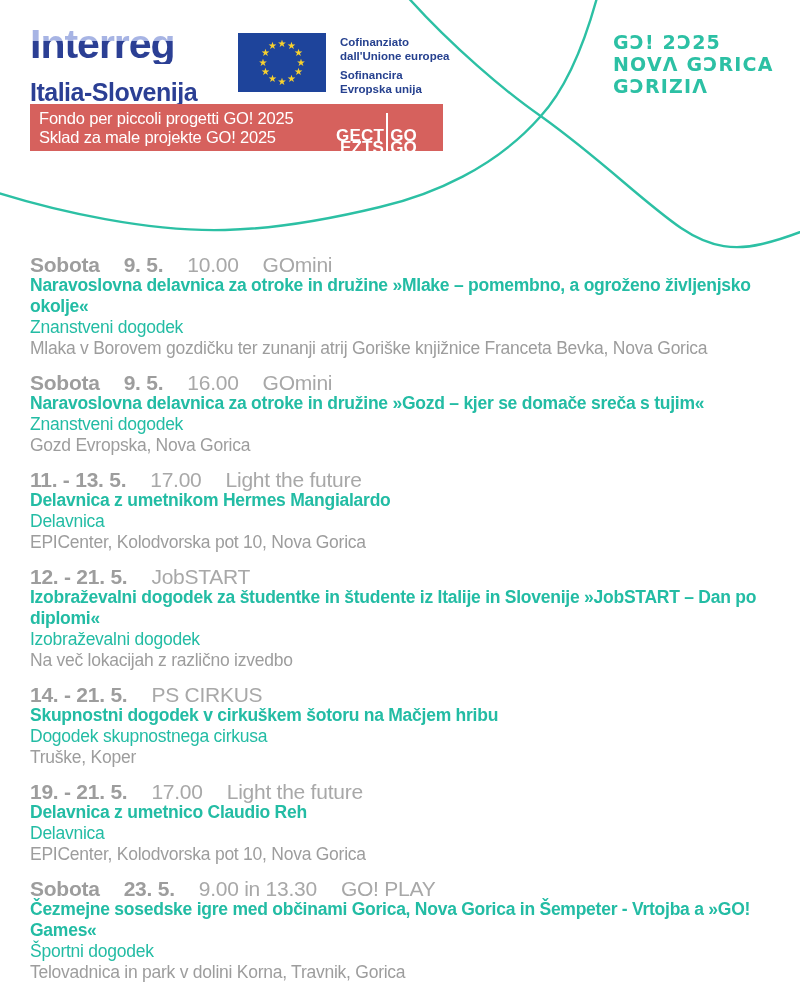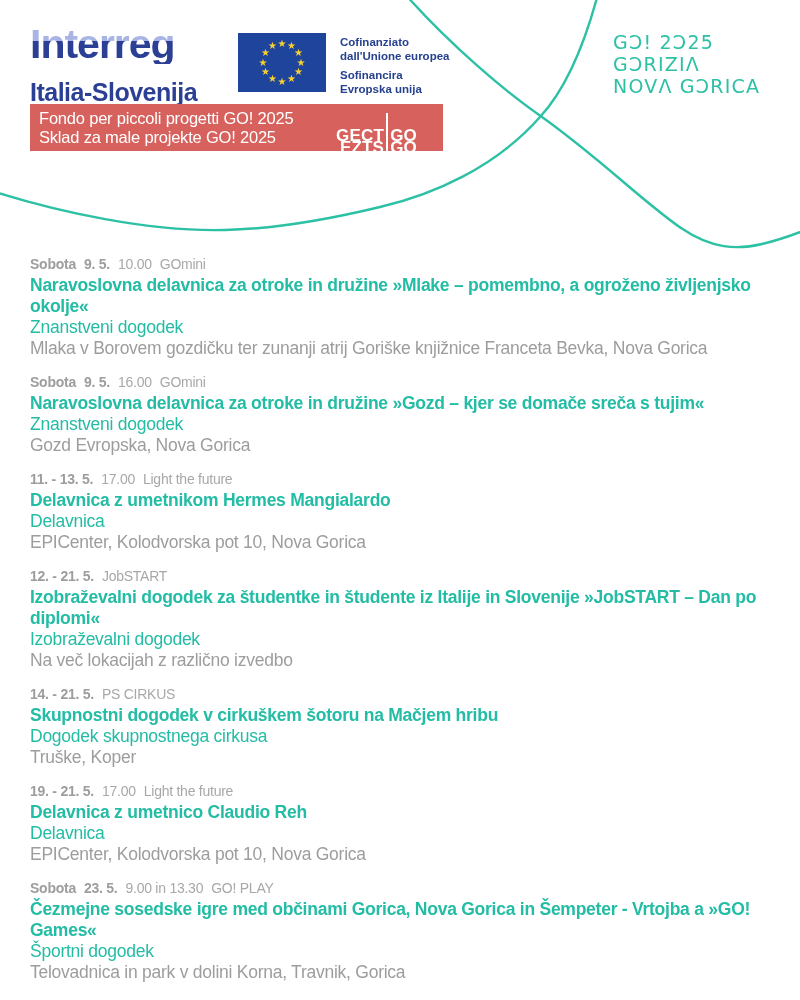--- a/index.html
+++ b/index.html
@@ -35,28 +35,28 @@
   .fund-banner{position:absolute;left:30px;top:104px;width:413px;height:47px;background:var(--red);text-decoration:underline;}
   .fund-lines{position:absolute;left:9px;top:5px;color:#ffffff;font-size:16.5px;line-height:19px;letter-spacing:-0.2px;}
   .gect{position:absolute;right:26px;top:9px;display:flex;align-items:center;color:#ffffff;font-weight:bold;font-size:17px;line-height:12px;letter-spacing:0.2px;}
   .gect .col-l{text-align:right;}
   .gect .divider{width:2px;background:#ffffff;height:57px;margin:0 2px;}
   .gect .col-r{text-align:left;}
 
   
   .go-logo{
     position:absolute;left:613px;top:31px;
-    font-family:"DejaVu Sans",sans-serif;font-weight:normal;
+    font-family:"DejaVu Sans",sans-serif;font-weight:bold;
     font-size:19px;line-height:22px;letter-spacing:1.2px;color:var(--teal2);
   }
 
   
   .events{position:absolute;left:30px;top:254px;width:748px;}
   .event{margin-bottom:13px;}
-  .event .meta{display:flex;column-gap:8px;font-size:14px;line-height:21px;letter-spacing:-0.25px;}
+  .event .meta{display:flex;column-gap:24px;font-size:21px;line-height:21px;letter-spacing:-0.25px;}
   .event .meta .mb{color:var(--gray);font-weight:bold;}
   .event .meta .mr{color:var(--gray2);}
   .event .title{color:var(--teal);font-weight:bold;font-size:17.5px;line-height:21px;letter-spacing:-0.25px;}
   .event .category{color:var(--teal);font-size:17.5px;line-height:21px;letter-spacing:-0.25px;}
   .event .location{color:var(--gray);font-size:17.5px;line-height:21px;letter-spacing:-0.25px;}
 </style>
 </head>
 <body>
 
 <div class="page">
@@ -109,22 +109,22 @@
         <div class="divider"></div>
         <div class="col-r">
           <div>GO</div>
           <div>GO</div>
         </div>
       </div>
     </div>
 
     <div class="go-logo">
       <div>GƆ! 2Ɔ25</div>
+      <div>NOVɅ GƆRICA</div>
       <div>GƆRIZIɅ</div>
-      <div>NOVɅ GƆRICA</div>
     </div>
 
   </header>
 
   <main class="events" id="events-list">
   <div class="event">
     <div class="meta">
           <span class="mb">Sobota</span>
           <span class="mb">9. 5.</span>
           <span class="mr">10.00</span>

